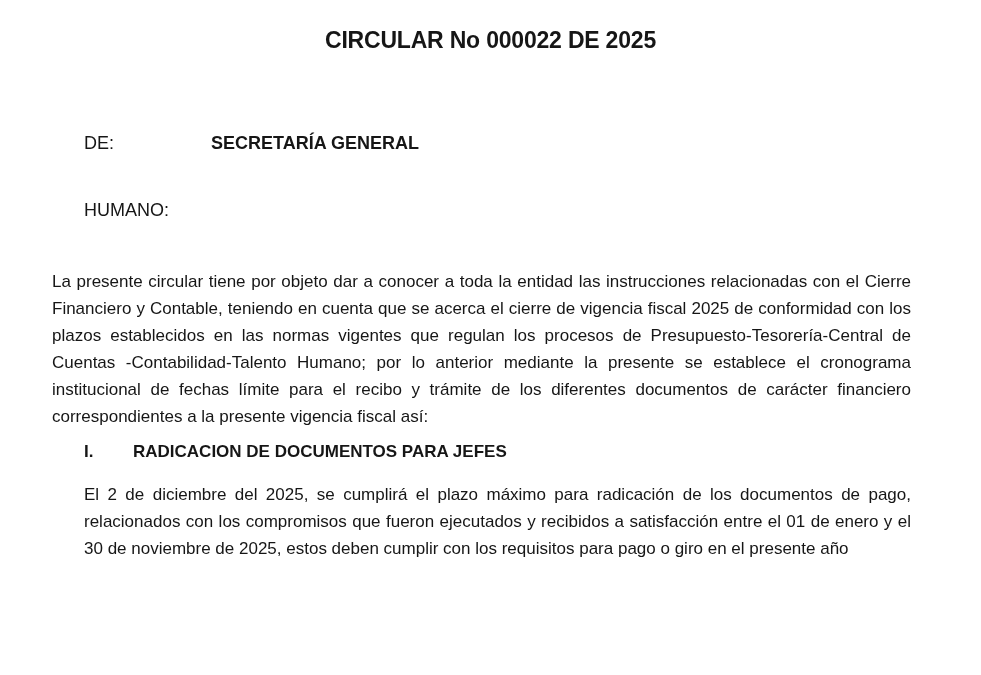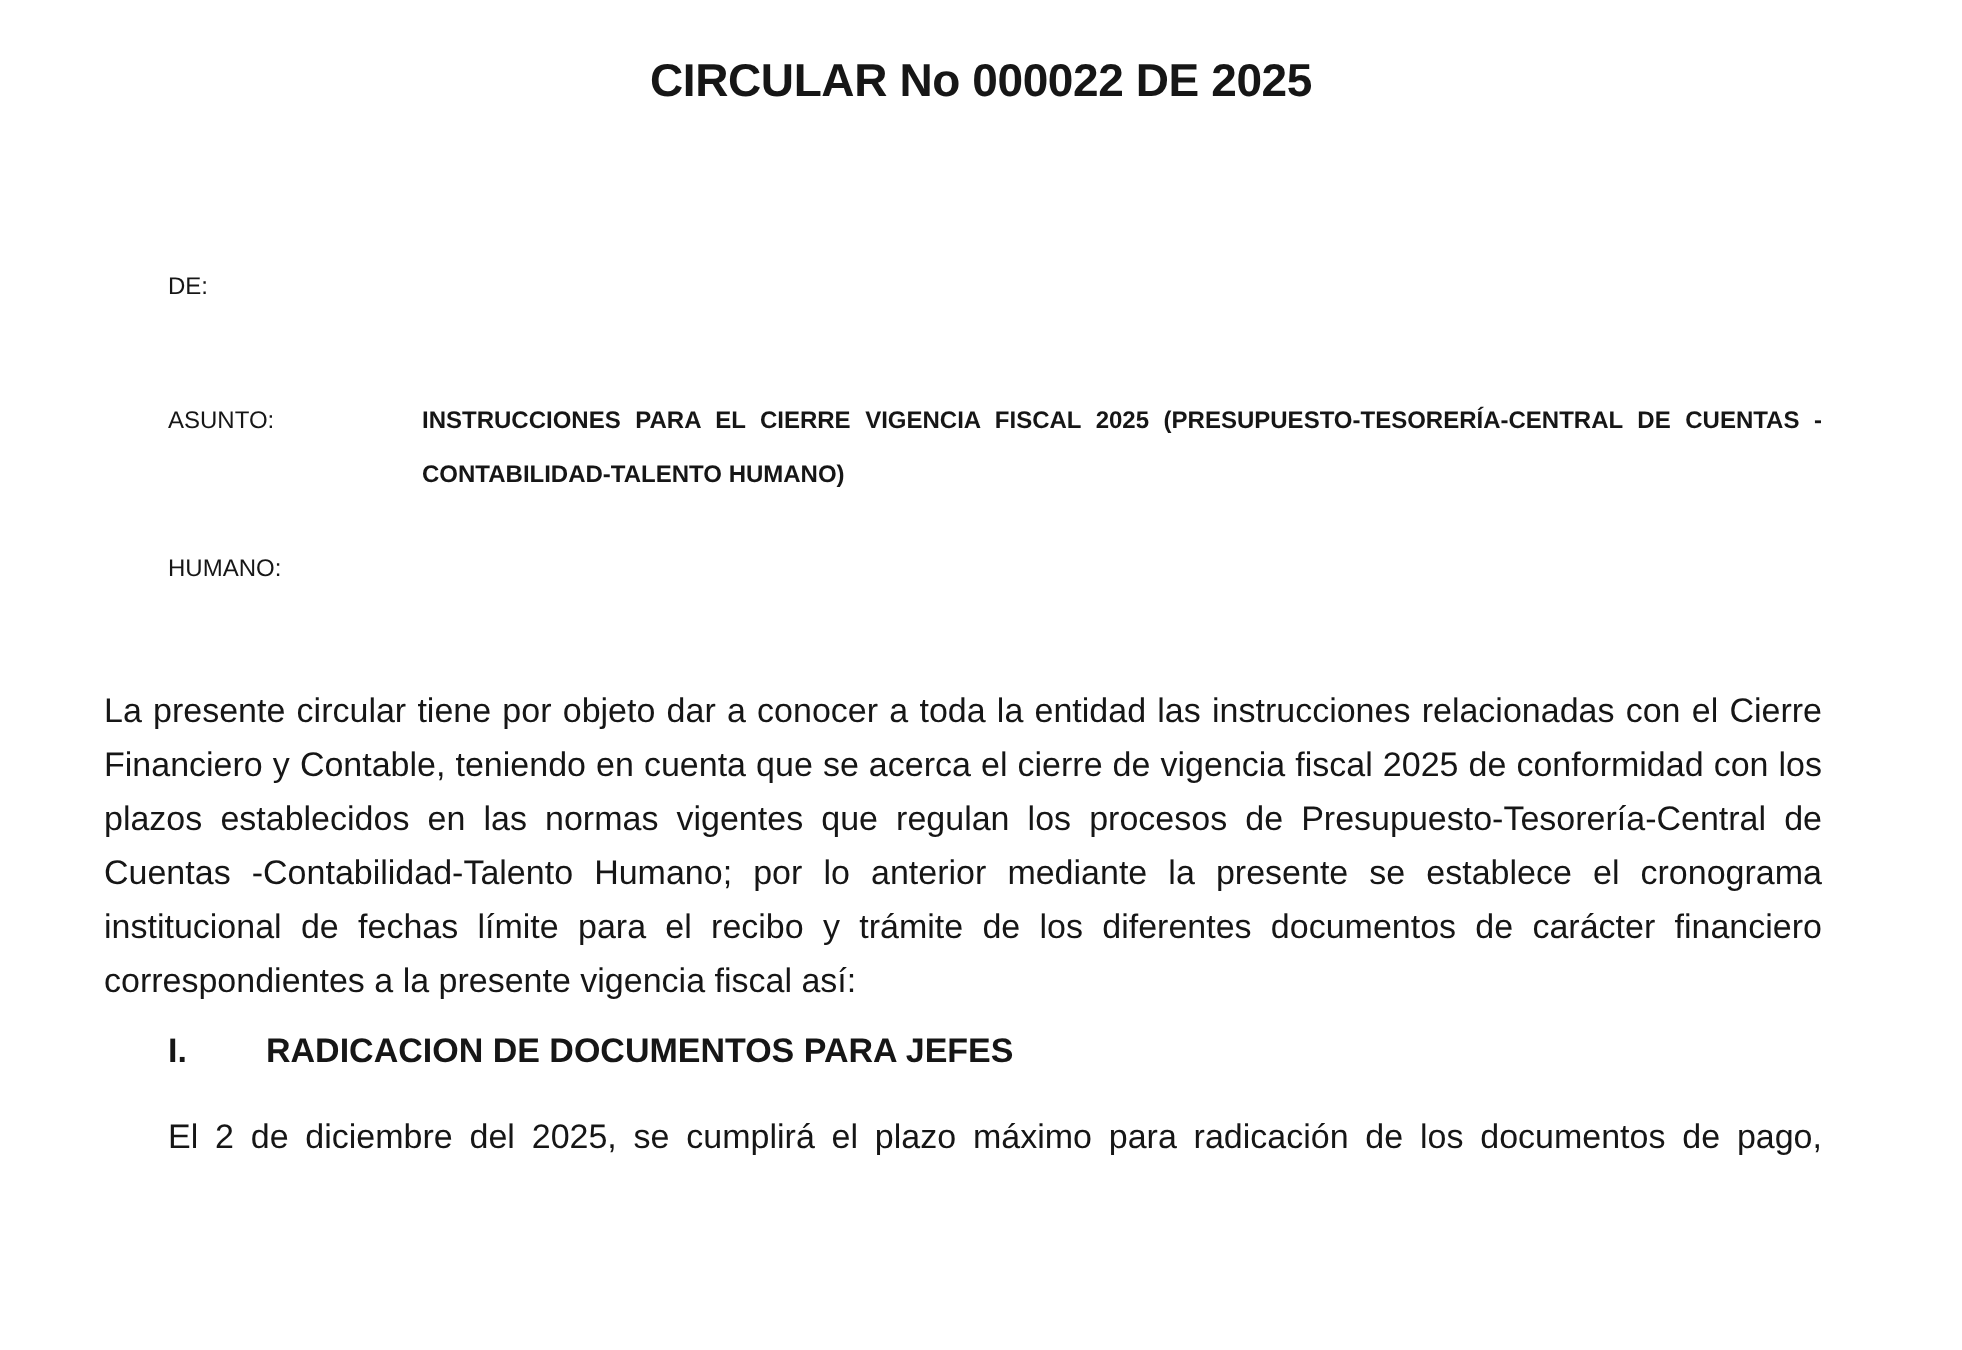--- a/index.html
+++ b/index.html
@@ -24,21 +24,21 @@
     font-weight: bold;
     line-height: 28px;
     letter-spacing: -0.2px;
   }
   .meta {
     margin: 76px 70px 0 84px;
   }
   .meta-row {
     display: grid;
     grid-template-columns: 127px 1fr;
-    font-size: 12px;
+    font-size: 18px;
     line-height: 27px;
     margin-bottom: 20px;
   }
   .meta-row:last-child {
     margin-bottom: 0;
   }
   .meta-label {
     font-weight: normal;
   }
   .meta-value {
@@ -70,29 +70,26 @@
 <body>
 
 <div class="page">
 
   <h1 class="doc-title">CIRCULAR No 000022 DE 2025</h1>
 
   <div class="meta">
 
     <div class="meta-row">
       <span class="meta-label">DE:</span>
+      <span class="meta-value">SECRETARÍA GENERAL</span>
     </div>
 
     <div class="meta-row">
     </div>
 
-    <div class="meta-row">
-      <span class="meta-label">ASUNTO:</span>
-      <span class="meta-value">INSTRUCCIONES PARA EL CIERRE VIGENCIA FISCAL 2025 (PRESUPUESTO-TESORERÍA-CENTRAL DE CUENTAS -CONTABILIDAD-TALENTO HUMANO)</span>
-    </div>
 
     <div class="meta-row">
       <span class="meta-label">HUMANO:</span>
     </div>
 
   </div>
 
   <p class="body-paragraph">La presente circular tiene por objeto dar a conocer a toda la entidad las instrucciones relacionadas con el Cierre Financiero y Contable, teniendo en cuenta que se acerca el cierre de vigencia fiscal 2025 de conformidad con los plazos establecidos en las normas vigentes que regulan los procesos de Presupuesto-Tesorería-Central de Cuentas -Contabilidad-Talento Humano; por lo anterior mediante la presente se establece el cronograma institucional de fechas límite para el recibo y trámite de los diferentes documentos de carácter financiero correspondientes a la presente vigencia fiscal así:</p>
 
   <div class="section-heading">

